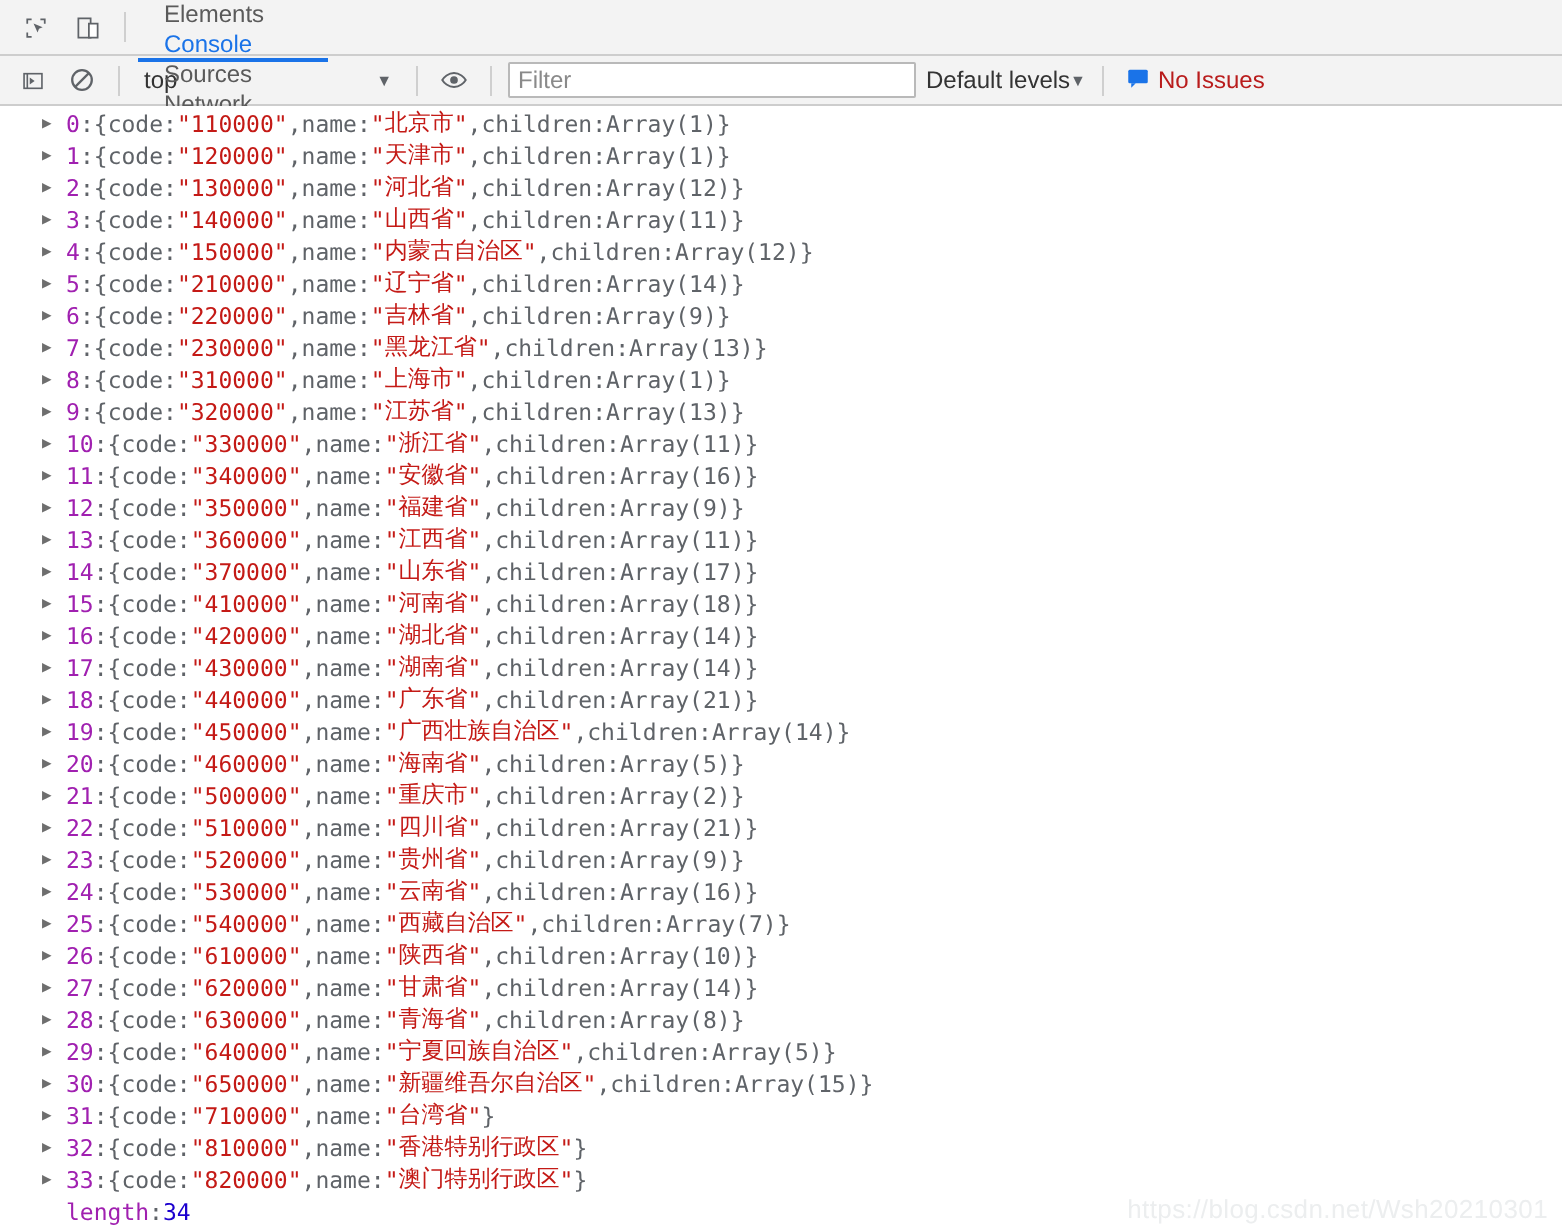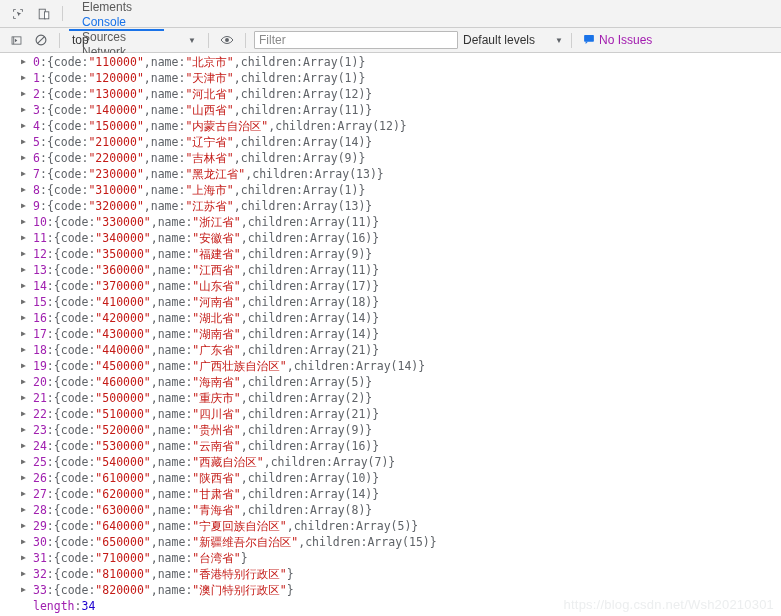--- a/index.html
+++ b/index.html
@@ -95,29 +95,29 @@
     border: 1px solid #b9b9b9;
     background: #fff;
     border-radius: 1px;
     font-size: 12px;
     color: #333;
     padding: 0 4px;
     font-family: "Liberation Sans", sans-serif;
   }
   .filter-input::placeholder { color: #8a8a8a; }
   .levels {
-    display: flex; align-items: center; gap: 20px;
+    display: flex; align-items: center; gap: 0;
     font-size: 12px; color: #333;
     cursor: pointer;
     white-space: nowrap;
   }
   .levels .caret { font-size: 8px; color: #5f6368; }
   .issues {
     display: flex; align-items: center; gap: 4px;
-    font-size: 12px; color: #a21caf;
+    font-size: 12px; color: #b91c1c;
     cursor: pointer;
     white-space: nowrap;
     padding: 1px 3px;
   }
 
   
   .console {
     position: relative;
     height: 562px;
     background: #fff;

